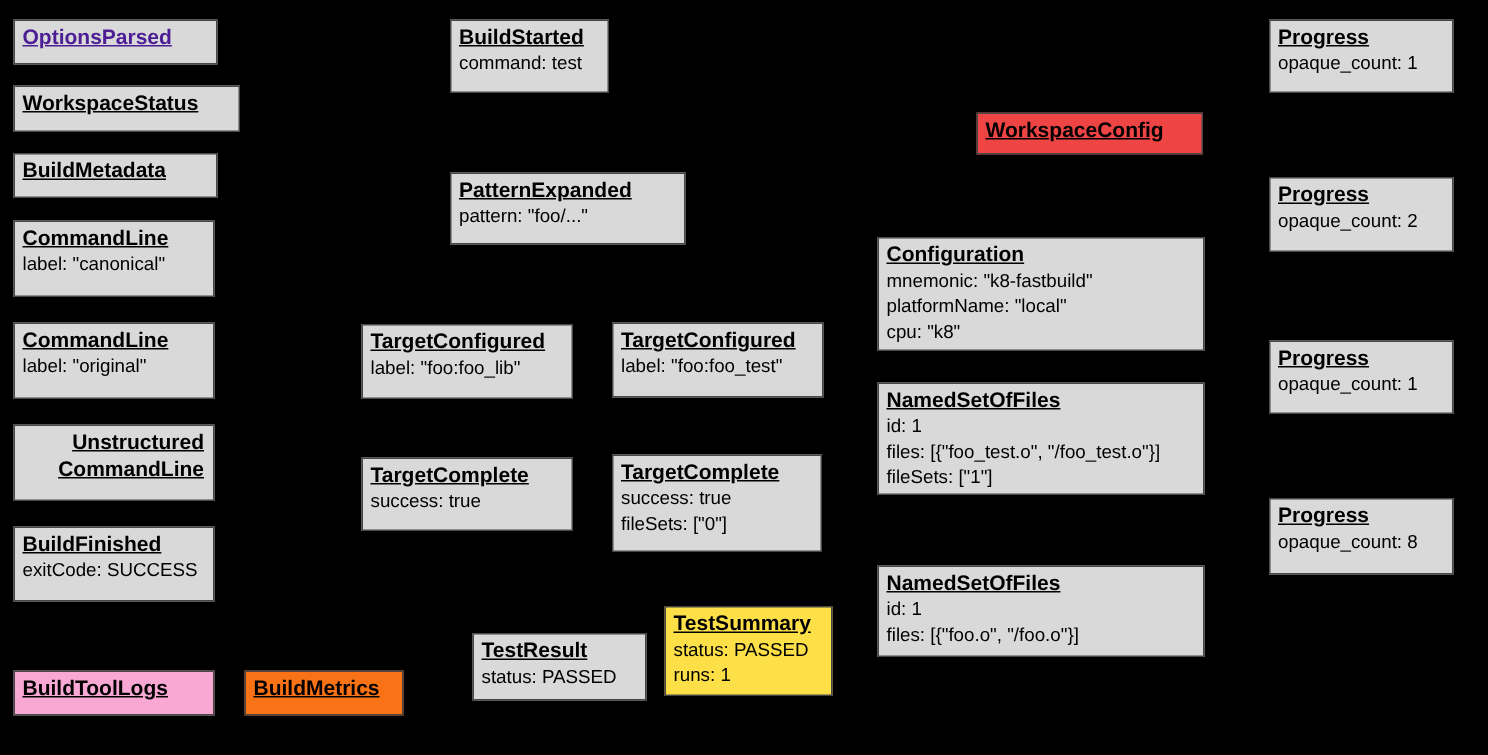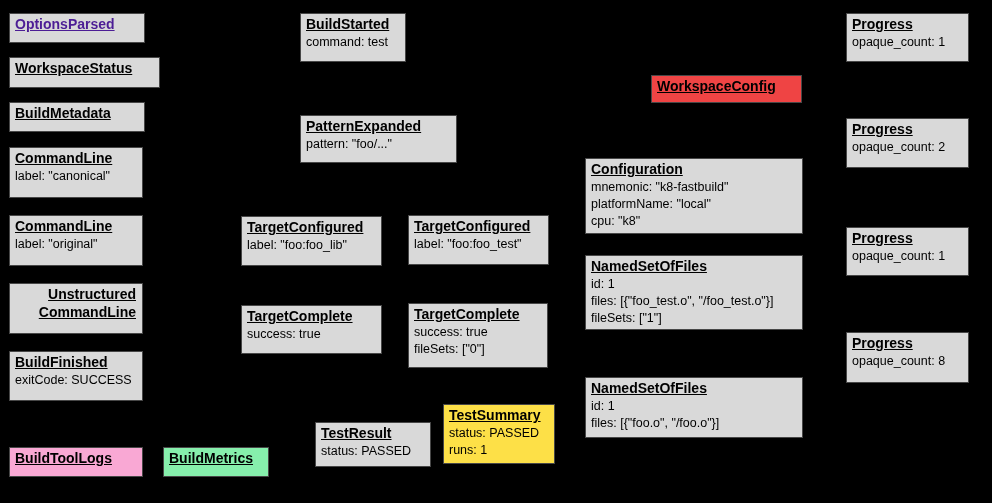--- a/index.html
+++ b/index.html
@@ -62,21 +62,21 @@
       <div class="node-title">Unstructured
 CommandLine</div>
     </div>
     <div class="node" style="left: 9px; top: 351px; width: 134px; height: 50px; background: rgb(217, 217, 217); border-color: rgb(71, 71, 71); color: rgb(0, 0, 0);">
       <div class="node-title">BuildFinished</div>
       <div class="node-line">exitCode: SUCCESS</div>
     </div>
     <div class="node" style="left: 9px; top: 447px; width: 134px; height: 30px; background: #f9a8d4; border-color: rgb(71, 71, 71); color: rgb(0, 0, 0);">
       <div class="node-title">BuildToolLogs</div>
     </div>
-    <div class="node" style="left: 163px; top: 447px; width: 106px; height: 30px; background: #86efac; border-color: rgb(71, 71, 71); color: rgb(0, 0, 0);">
+    <div class="node" style="left: 163px; top: 447px; width: 106px; height: 30px; background: #f97316; border-color: rgb(71, 71, 71); color: rgb(0, 0, 0);">
       <div class="node-title">BuildMetrics</div>
     </div>
     <div class="node" style="left: 300px; top: 115px; width: 157px; height: 48px; background: rgb(217, 217, 217); border-color: rgb(71, 71, 71); color: rgb(0, 0, 0);">
       <div class="node-title">PatternExpanded</div>
       <div class="node-line">pattern: "foo/..."</div>
     </div>
     <div class="node" style="left: 300px; top: 13px; width: 106px; height: 49px; background: rgb(217, 217, 217); border-color: rgb(71, 71, 71); color: rgb(0, 0, 0);">
       <div class="node-title">BuildStarted</div>
       <div class="node-line">command: test</div>
     </div>

